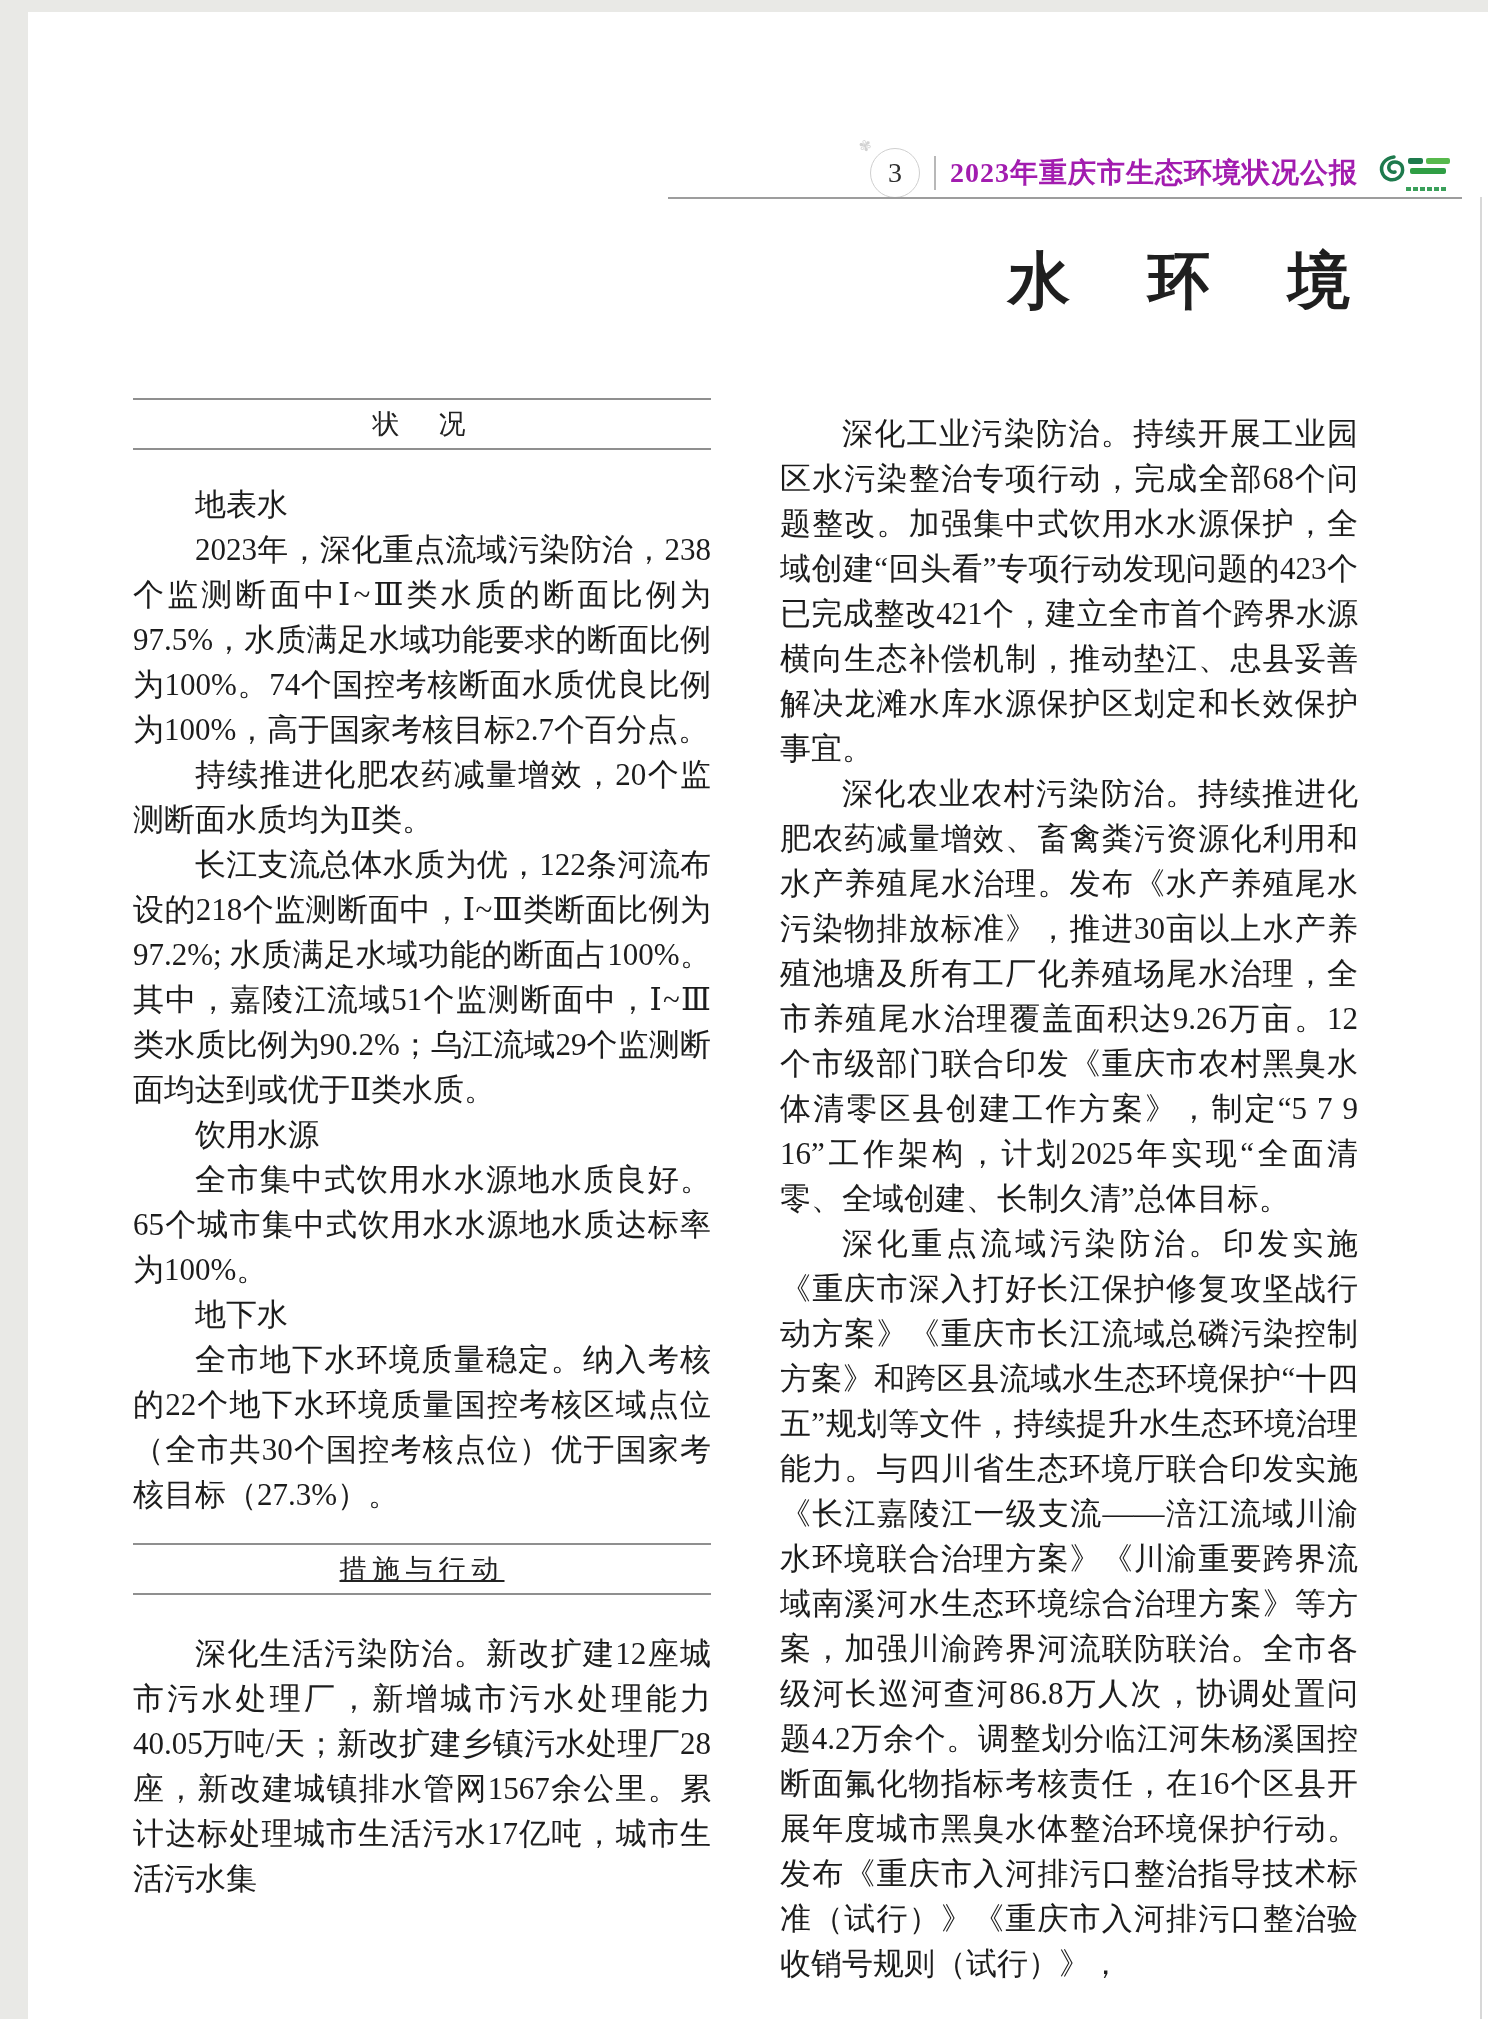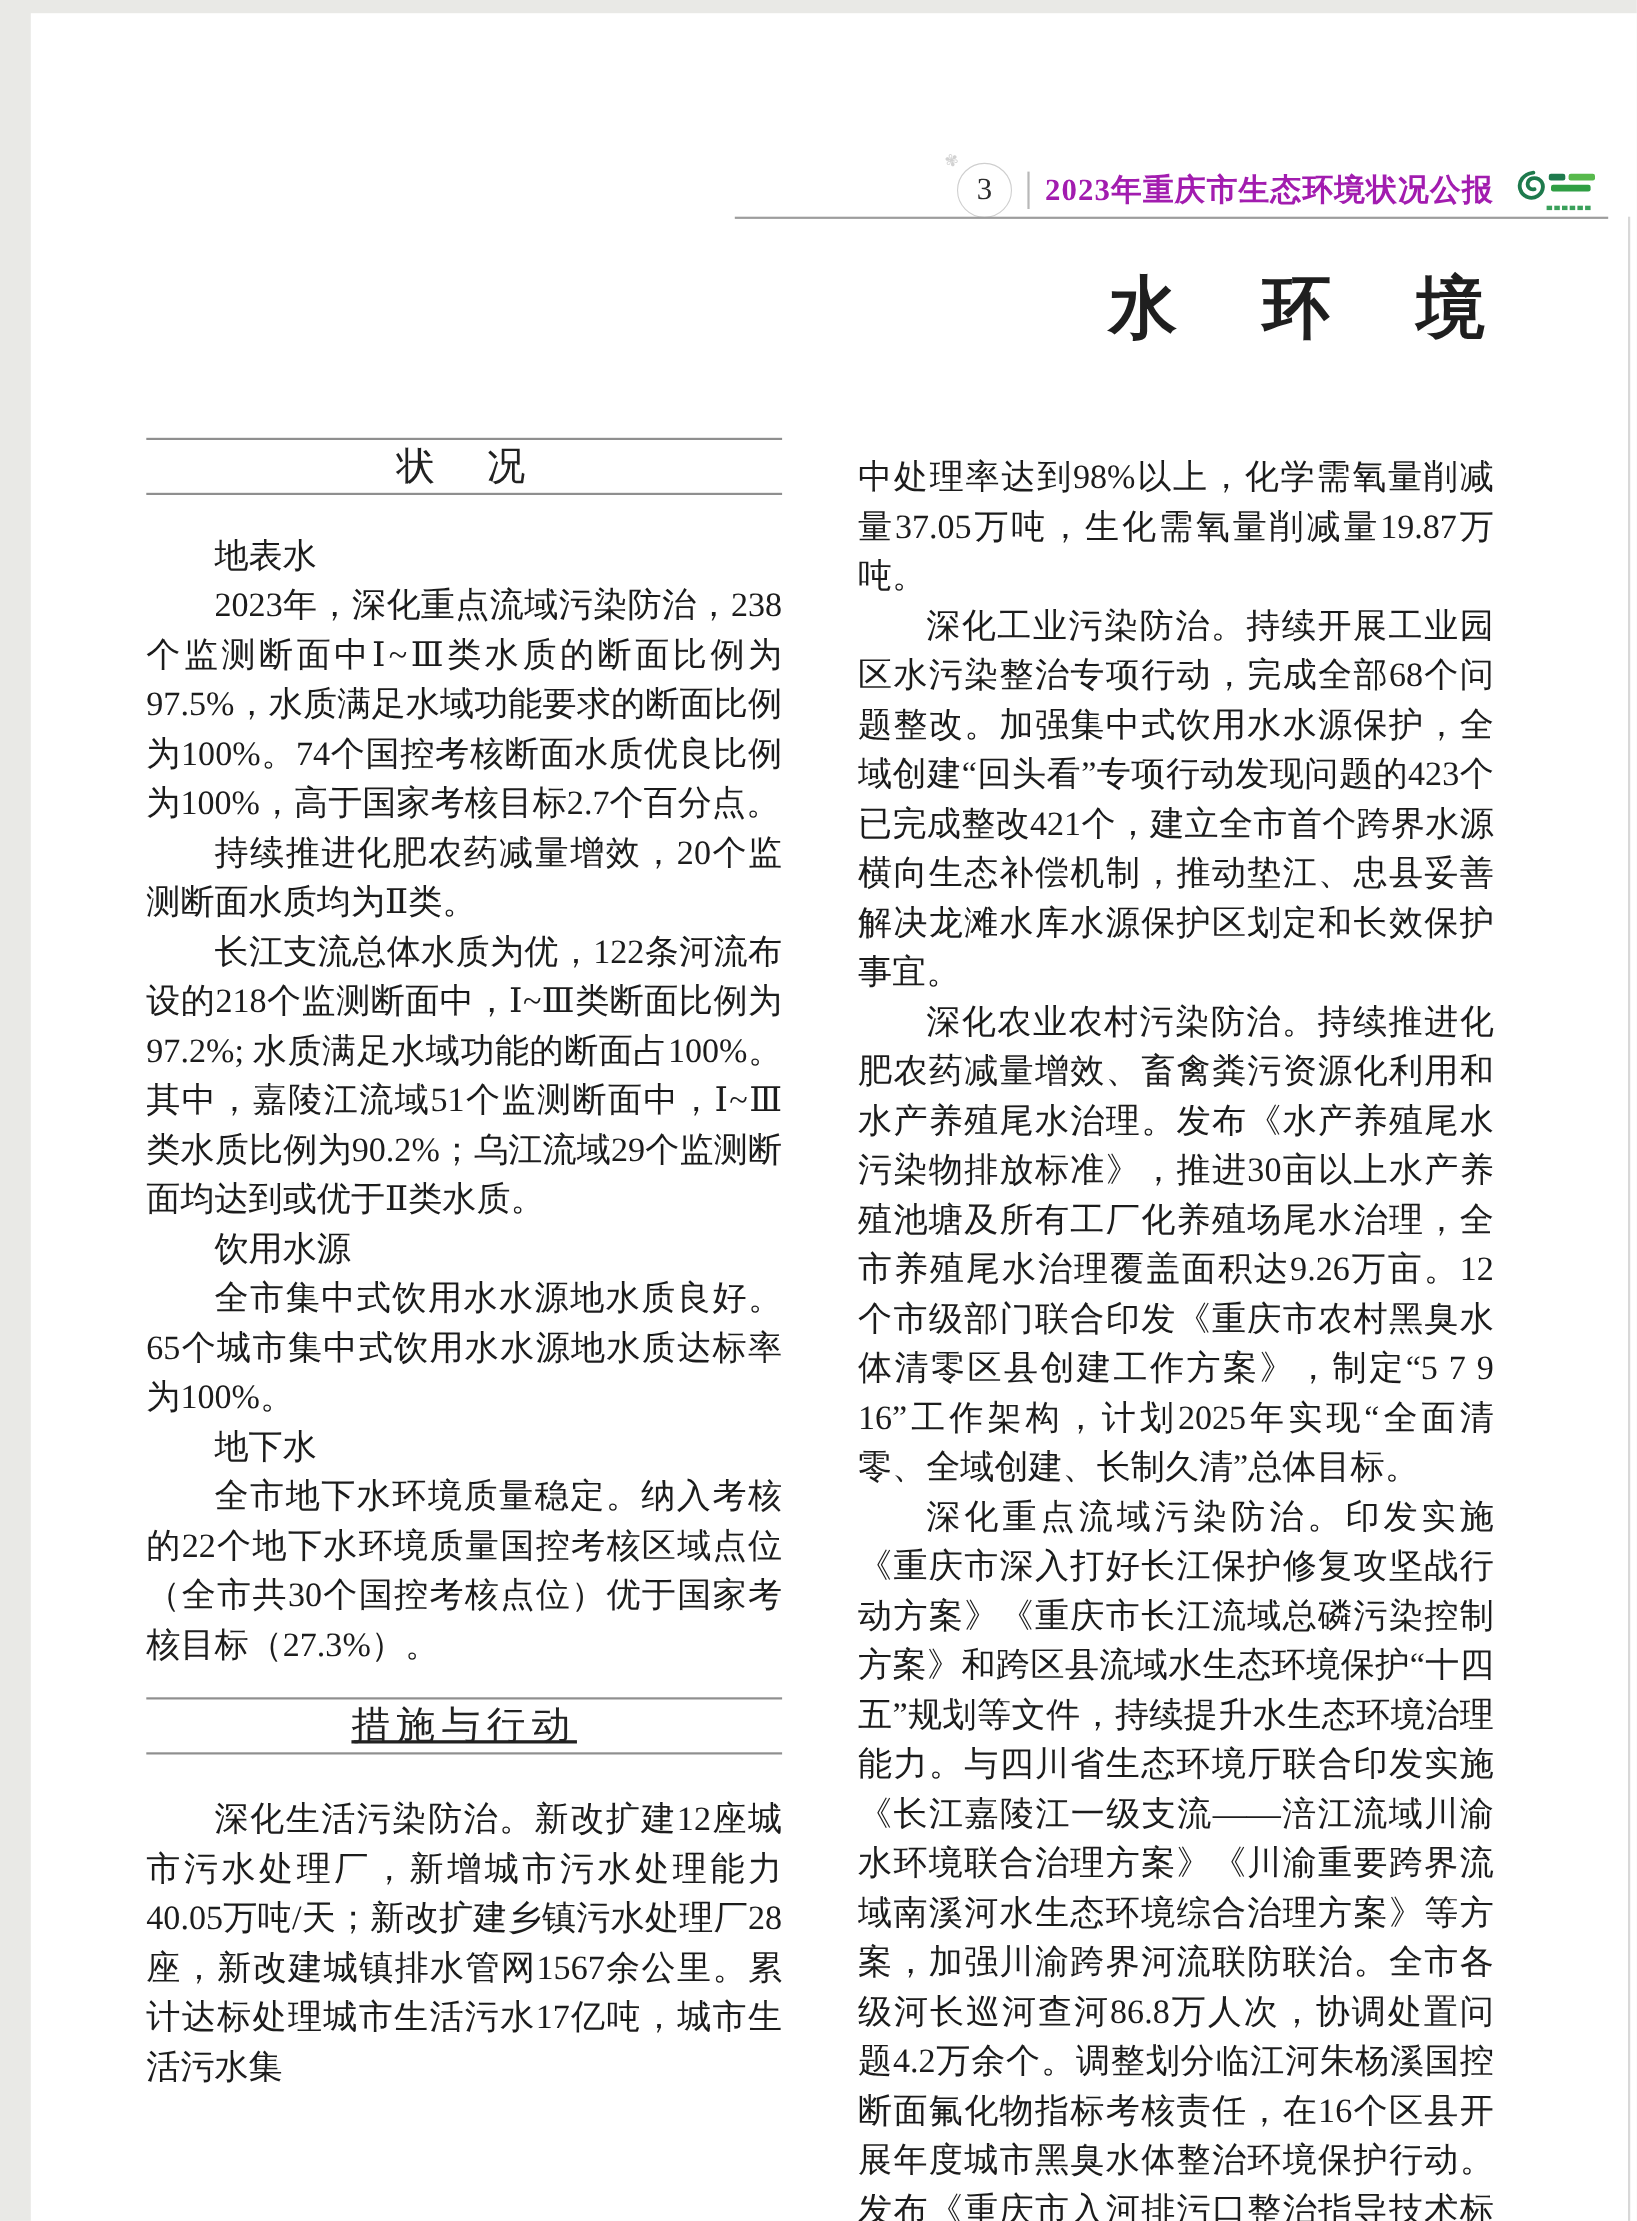--- a/index.html
+++ b/index.html
@@ -64,21 +64,21 @@
   .col-right{left:752px;top:399px;}
   .col p{margin:0;}
   .indent{text-indent:2em;}
   .subhead{text-indent:2em;}
 
   .sec-head{
     margin:0 0 32px 0;
     border-top:2px solid #8f8f8f;border-bottom:2px solid #8f8f8f;
     padding:5px 0;
     text-align:center;
-    font-size:35px;line-height:38px;font-weight:normal;
+    font-size:27px;line-height:38px;font-weight:normal;
     letter-spacing:6px;color:#222222;
   }
   .sec-head.second{margin-top:26px;margin-bottom:36px;text-decoration:underline;}
 </style>
 </head>
 <body>
 
 <div class="page">
 
   <div class="hdr">
@@ -116,19 +116,18 @@
     <p class="indent">长江支流总体水质为优，122条河流布设的218个监测断面中，Ⅰ~Ⅲ类断面比例为97.2%; 水质满足水域功能的断面占100%。其中，嘉陵江流域51个监测断面中，Ⅰ~Ⅲ类水质比例为90.2%；乌江流域29个监测断面均达到或优于Ⅱ类水质。</p>
     <p class="subhead">饮用水源</p>
     <p class="indent">全市集中式饮用水水源地水质良好。65个城市集中式饮用水水源地水质达标率为100%。</p>
     <p class="subhead">地下水</p>
     <p class="indent">全市地下水环境质量稳定。纳入考核的22个地下水环境质量国控考核区域点位（全市共30个国控考核点位）优于国家考核目标（27.3%）。</p>
     <h2 class="sec-head second">措施与行动</h2>
     <p class="indent">深化生活污染防治。新改扩建12座城市污水处理厂，新增城市污水处理能力40.05万吨/天；新改扩建乡镇污水处理厂28座，新改建城镇排水管网1567余公里。累计达标处理城市生活污水17亿吨，城市生活污水集</p>
   </section>
 
   <section class="col col-right">
-    <p>中处理率达到98%以上，化学需氧量削减量37.05万吨，生化需氧量削减量19.87万吨。</p>
     <p class="indent">深化工业污染防治。持续开展工业园区水污染整治专项行动，完成全部68个问题整改。加强集中式饮用水水源保护，全域创建“回头看”专项行动发现问题的423个已完成整改421个，建立全市首个跨界水源横向生态补偿机制，推动垫江、忠县妥善解决龙滩水库水源保护区划定和长效保护事宜。</p>
     <p class="indent">深化农业农村污染防治。持续推进化肥农药减量增效、畜禽粪污资源化利用和水产养殖尾水治理。发布《水产养殖尾水污染物排放标准》，推进30亩以上水产养殖池塘及所有工厂化养殖场尾水治理，全市养殖尾水治理覆盖面积达9.26万亩。12个市级部门联合印发《重庆市农村黑臭水体清零区县创建工作方案》，制定“5 7 9 16”工作架构，计划2025年实现“全面清零、全域创建、长制久清”总体目标。</p>
     <p class="indent">深化重点流域污染防治。印发实施《重庆市深入打好长江保护修复攻坚战行动方案》《重庆市长江流域总磷污染控制方案》和跨区县流域水生态环境保护“十四五”规划等文件，持续提升水生态环境治理能力。与四川省生态环境厅联合印发实施《长江嘉陵江一级支流——涪江流域川渝水环境联合治理方案》《川渝重要跨界流域南溪河水生态环境综合治理方案》等方案，加强川渝跨界河流联防联治。全市各级河长巡河查河86.8万人次，协调处置问题4.2万余个。调整划分临江河朱杨溪国控断面氟化物指标考核责任，在16个区县开展年度城市黑臭水体整治环境保护行动。发布《重庆市入河排污口整治指导技术标准（试行）》《重庆市入河排污口整治验收销号规则（试行）》，</p>
   </section>
 
 </div>
 
 </body></html>

